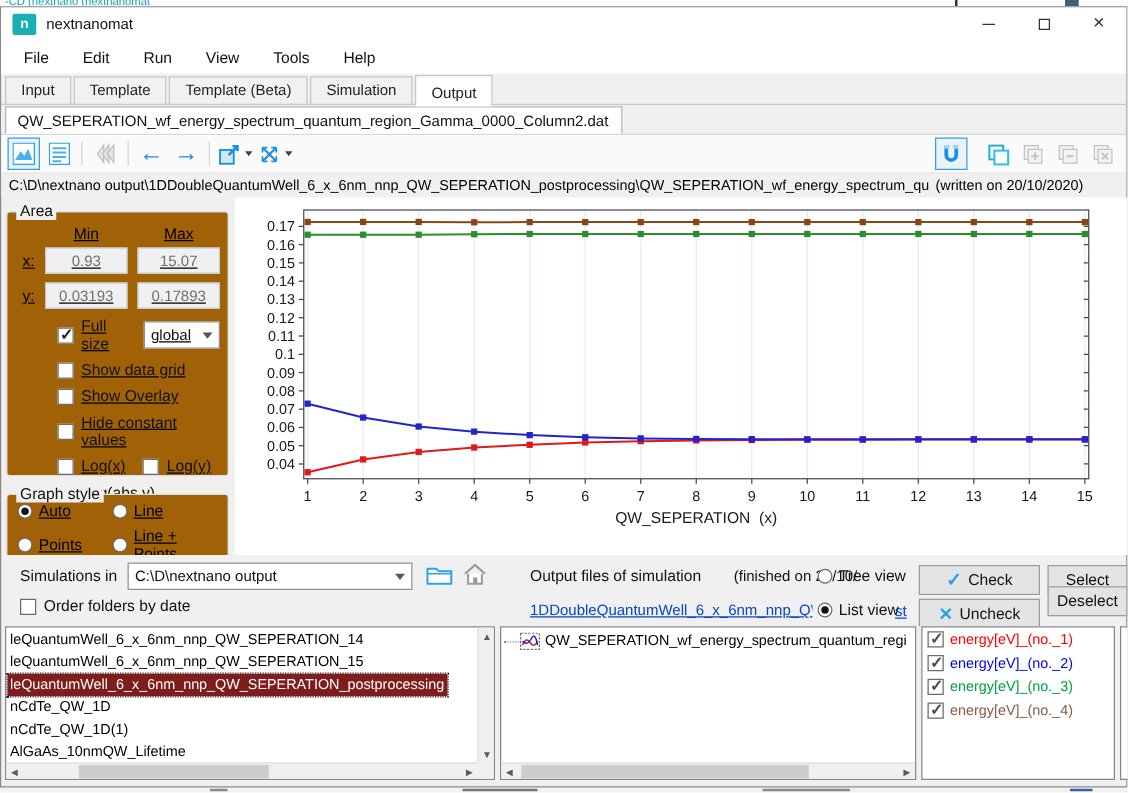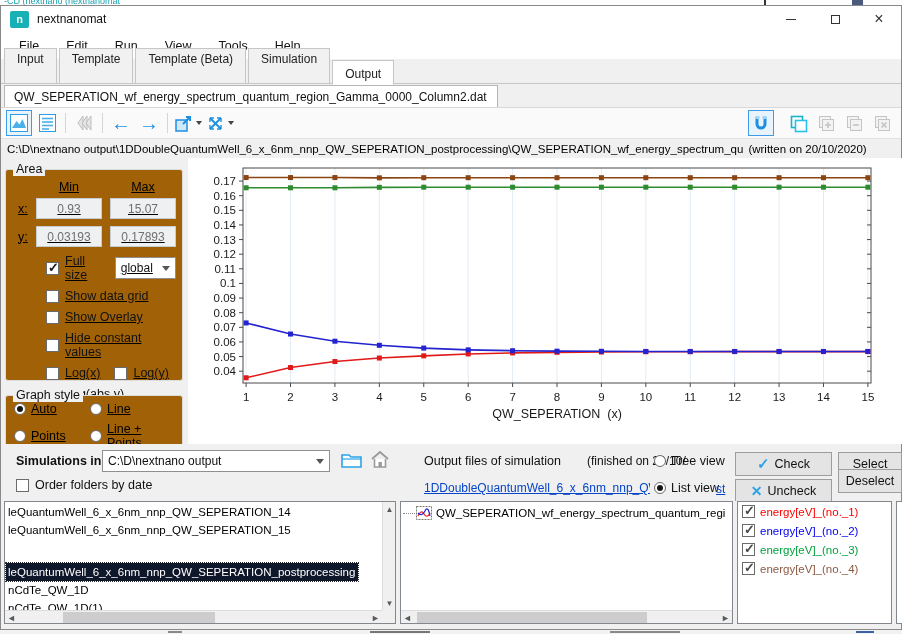--- a/index.html
+++ b/index.html
@@ -31,21 +31,21 @@
   .glyph-max { width:9px; height:9px; border:1px solid #333; }
   .glyph-close { font-size:16px; color:#333; line-height:1; }
 
   
   .menubar { height:27px; background:#fff; display:flex; align-items:center; padding-left:8px; }
   .menu-item { padding:4px 10px; margin-right:7px; font-size:12.5px; color:#111; }
 
   
   .tabrow { height:25px; background:#f0f0f0; display:flex; align-items:flex-end; padding-left:3px; position:relative; }
   .tabrow::after { content:""; position:absolute; left:0; right:0; bottom:0; height:1px; background:#c6c6c6; z-index:1; }
-  .tab { height:36px; padding:3px 12px 0 12px; font-size:12px; color:#222; background:#f1f1f1; border:1px solid #c6c6c6; border-bottom:none; margin-right:2px; white-space:nowrap; z-index:0; }
+  .tab { height:23px; padding:3px 12px 0 12px; font-size:12px; color:#222; background:#f1f1f1; border:1px solid #c6c6c6; border-bottom:none; margin-right:2px; white-space:nowrap; z-index:0; }
   .tab.active { height:25px; padding-top:6px; background:#fff; z-index:2; border-bottom:1px solid #fff; margin-bottom:-1px; }
 
   
   .subtabrow { height:24px; background:#f0f0f0; display:flex; align-items:flex-end; padding-left:3px; border-bottom:1px solid #d8d8d8; }
   .file-tab { height:22px; background:#fff; border:1px solid #b5b5b5; border-bottom:none; font-size:12px; color:#111; padding:4px 10px 0 9px; white-space:nowrap; }
 
   
   .toolbar { height:31px; background:#fafafa; border-bottom:1px solid #e2e2e2; display:flex; align-items:center; padding:0 4px; position:relative; }
   .tbtn { min-width:26px; height:26px; display:flex; align-items:center; justify-content:center; margin:0 1px; border:1px solid transparent; }
   .tbtn.selected { border:1px solid #3d9be9; background:#e9f3fc; }
@@ -99,21 +99,21 @@
   
   .lists { position:absolute; top:495px; left:1px; right:1px; height:125px; background:#f0f0f0;padding-left:36px; }
   .panel { position:absolute; top:0; height:123px; background:#fff; border:1px solid #83888f; overflow:hidden; }
   .folder-list { left:2px; width:392px; }
   .mid-list { left:398px; width:333px; }
   .ds-list { left:735px; width:155px; }
   .extra-panel { left:894px; width:8px; border-right:none; }
 
   .flist-items { position:absolute; left:1px; top:1px; right:14px; }
   .fitem { height:18px; line-height:18px; font-size:11.5px; color:#000; padding-left:2px; white-space:nowrap; overflow:hidden; }
-  .fitem.selected { background:#0f172a; color:#fff; width:fit-content; padding-right:3px; outline:1px dotted #2b2b2b;margin-top:24px; }
+  .fitem.selected { background:#7f1d1d; color:#fff; width:fit-content; padding-right:3px; outline:1px dotted #2b2b2b; }
 
   .vsb { position:absolute; top:0; right:0; bottom:13px; width:13px; background:#f0f0f0; border-left:1px solid #dcdcdc; }
   .vsb .up, .vsb .down { position:absolute; left:0; width:13px; height:14px; color:#5a5a5a; font-size:8px; display:flex; align-items:center; justify-content:center; }
   .vsb .up { top:0; } .vsb .down { bottom:0; }
   .hsb { position:absolute; left:0; right:13px; bottom:0; height:13px; background:#f0f0f0; border-top:1px solid #dcdcdc; }
   .hsb.full { right:0; }
   .hsb .left, .hsb .right { position:absolute; top:0; width:13px; height:13px; color:#5a5a5a; font-size:9px; display:flex; align-items:center; justify-content:center; }
   .hsb .left { left:0; } .hsb .right { right:0; }
   .hsb .thumb { position:absolute; top:1px; height:11px; background:#cdcdcd; }
   .corner { position:absolute; right:0; bottom:0; width:13px; height:13px; background:#f0f0f0; }
@@ -506,21 +506,21 @@
             <rect x="544.1520509193776" y="17.19693877551026" width="5" height="5" fill="#8b4513"></rect>
             <rect x="588.5650636492221" y="17.19693877551026" width="5" height="5" fill="#8b4513"></rect>
             <rect x="632.9780763790665" y="17.19693877551026" width="5" height="5" fill="#8b4513"></rect>
             <rect x="677.3910891089109" y="17.19693877551026" width="5" height="5" fill="#8b4513"></rect>
             <text x="369" y="260" text-anchor="middle" font-size="12.5" fill="#1a1a1a" style="white-space: pre;">QW_SEPERATION  (x)</text>
           </svg>
       </div>
     </div>
 
     <div class="bottomctrl">
-      <span class="bc" style="left:14px; top:10px;font-weight:bold;">Simulations in</span>
+      <span class="bc" style="left:14px; top:10px;">Simulations in</span>
       <div class="bc combo" style="left:100px; top:6px; width:228px; height:22px;">
         <span>C:\D\nextnano output</span>
         <span class="arrow"></span>
       </div>
       <div class="bc" style="left:338px; top:5px;">
         <svg width="23" height="21">
           <path d="M2 6 h7 l2 2 h10 v10 H2 Z" fill="#fff" stroke="#2ba3e8" stroke-width="1.6"></path>
           <path d="M2 10 h19" stroke="#2ba3e8" stroke-width="1.2"></path>
         </svg>
       </div>

